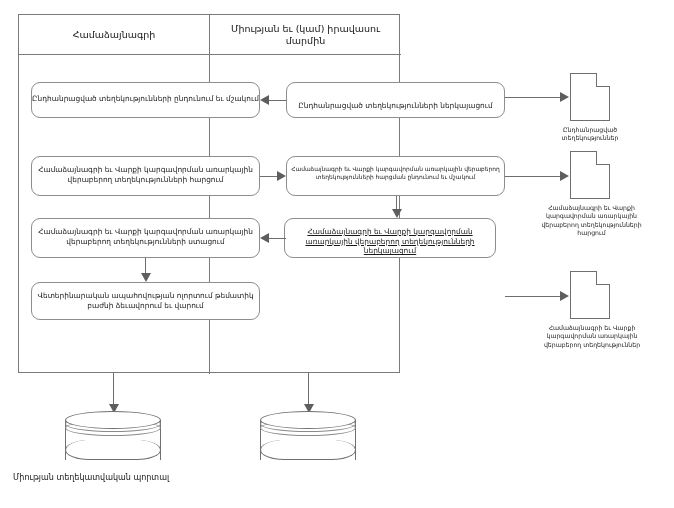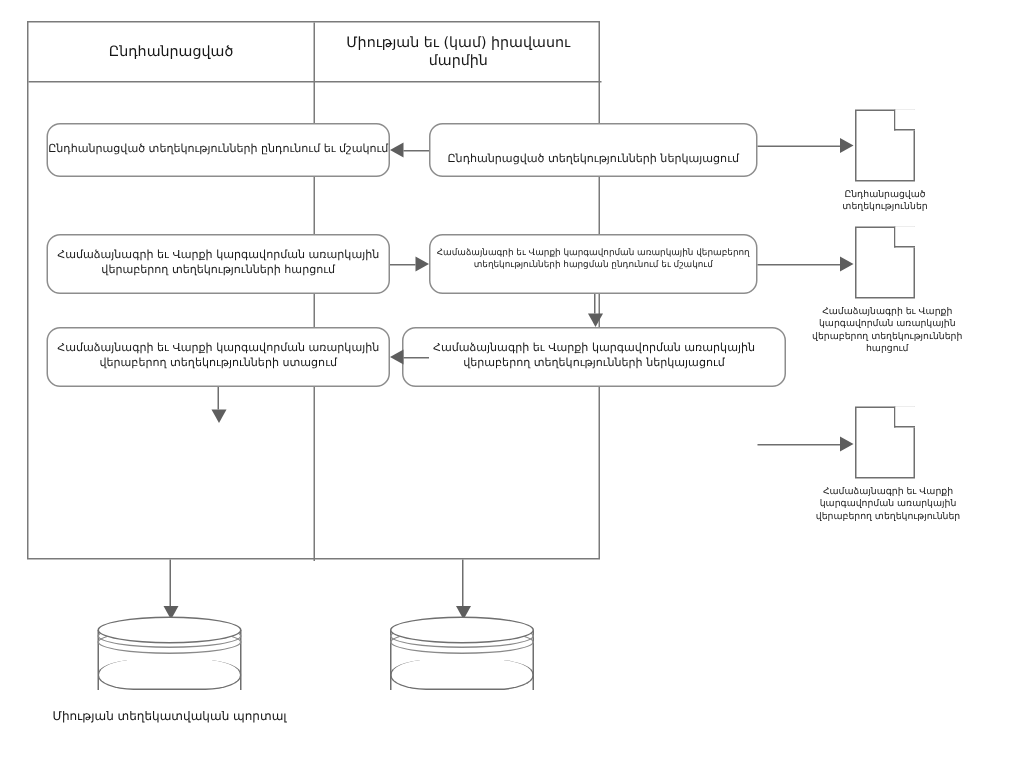--- a/index.html
+++ b/index.html
@@ -79,21 +79,21 @@
     display: block;
     width: 100%;
     line-height: 1.3;
   }
   .proc.l1 { left: 31px;  top: 82px;  width: 229px; height: 36px; font-size: 7.4px; padding-top: 11px; }
   .proc.l2 { left: 31px;  top: 156px; width: 229px; height: 40px; font-size: 7.4px; padding-top: 8px; }
   .proc.l3 { left: 31px;  top: 218px; width: 229px; height: 40px; font-size: 7.4px; padding-top: 8px; }
   .proc.l4 { left: 31px;  top: 282px; width: 229px; height: 38px; font-size: 7.4px; padding-top: 8px; }
   .proc.r1 { left: 286px; top: 82px;  width: 219px; height: 36px; font-size: 7.4px; padding-top: 11px; align-items: center; }
   .proc.r2 { left: 286px; top: 156px; width: 219px; height: 40px; font-size: 5.9px; padding-top: 9px; }
-  .proc.r3 { left: 268px; top: 218px; width: 256px; height: 40px; font-size: 7.4px; padding-top: 8px; }
+  .proc.r3 { left: 284px; top: 218px; width: 212px; height: 40px; font-size: 7.4px; padding-top: 8px; text-decoration: underline; }
 
   
   .hline, .vline {
     position: absolute;
     background: #6e6e6e;
   }
   .hline { height: 1px; }
   .vline { width: 1px; }
 
   .arrow-l, .arrow-r, .arrow-d {
@@ -193,46 +193,49 @@
     position: absolute;
     left: 0;
     width: 96px; height: 16px;
     border: 1px solid #8a8a8a;
     border-radius: 50%;
     box-sizing: border-box;
     background: transparent;
   }
   .cyl-label {
     position: absolute;
-    text-align: center;
+    text-align: left;
     font-size: 8px;
     color: #141414;
     white-space: nowrap;
   }
 </style>
 </head>
 <body>
 
 <div id="canvas">
 
   <div class="lane-table">
     <div class="lane-header-rule"></div>
     <div class="lane-divider"></div>
-    <div class="lane-title left">Ընդհանրացված</div>
+    <div class="lane-title left">Համաձայնագրի</div>
     <div class="lane-title right">Միության եւ (կամ) իրավասու մարմին</div>
   </div>
 
   <div class="proc l1">
     <span>Ընդհանրացված տեղեկությունների ընդունում եւ մշակում</span>
   </div>
   <div class="proc l2">
     <span>Համաձայնագրի եւ Վարքի կարգավորման առարկային վերաբերող տեղեկությունների հարցում</span>
   </div>
   <div class="proc l3">
     <span>Համաձայնագրի եւ Վարքի կարգավորման առարկային վերաբերող տեղեկությունների ստացում</span>
+  </div>
+  <div class="proc l4">
+    <span>Վետերինարական ապահովության ոլորտում թեմատիկ բաժնի ձեւավորում եւ վարում</span>
   </div>
 
   <div class="proc r1">
     <span>Ընդհանրացված տեղեկությունների ներկայացում</span>
   </div>
   <div class="proc r2">
     <span>Համաձայնագրի եւ Վարքի կարգավորման առարկային վերաբերող տեղեկությունների հարցման ընդունում եւ մշակում</span>
   </div>
   <div class="proc r3">
     <span>Համաձայնագրի եւ Վարքի կարգավորման առարկային վերաբերող տեղեկությունների ներկայացում</span>

